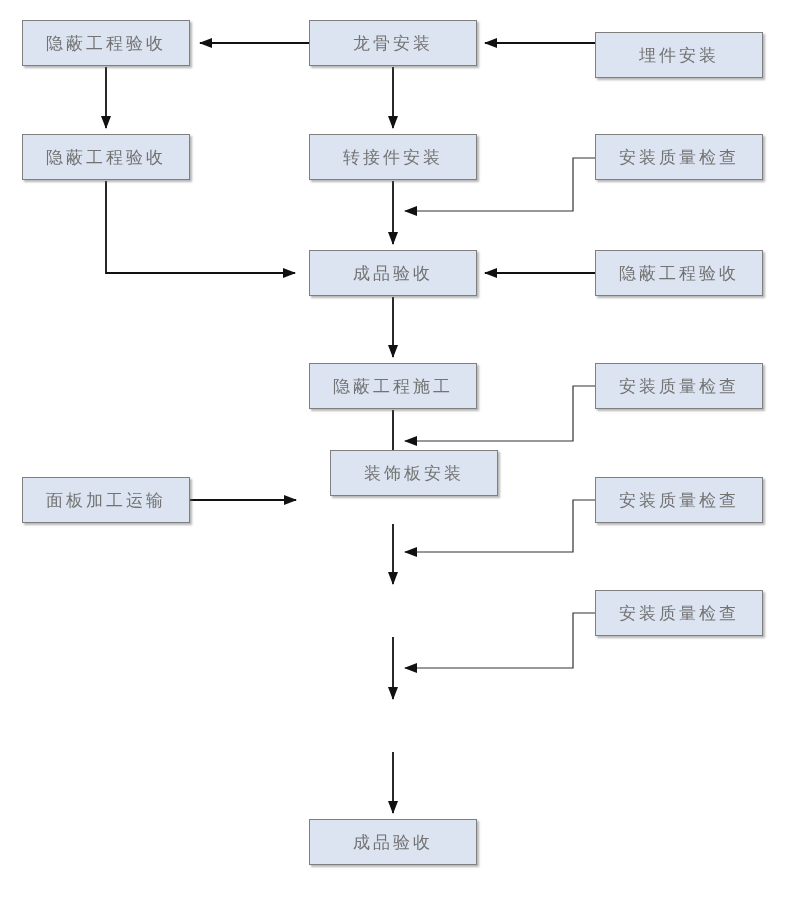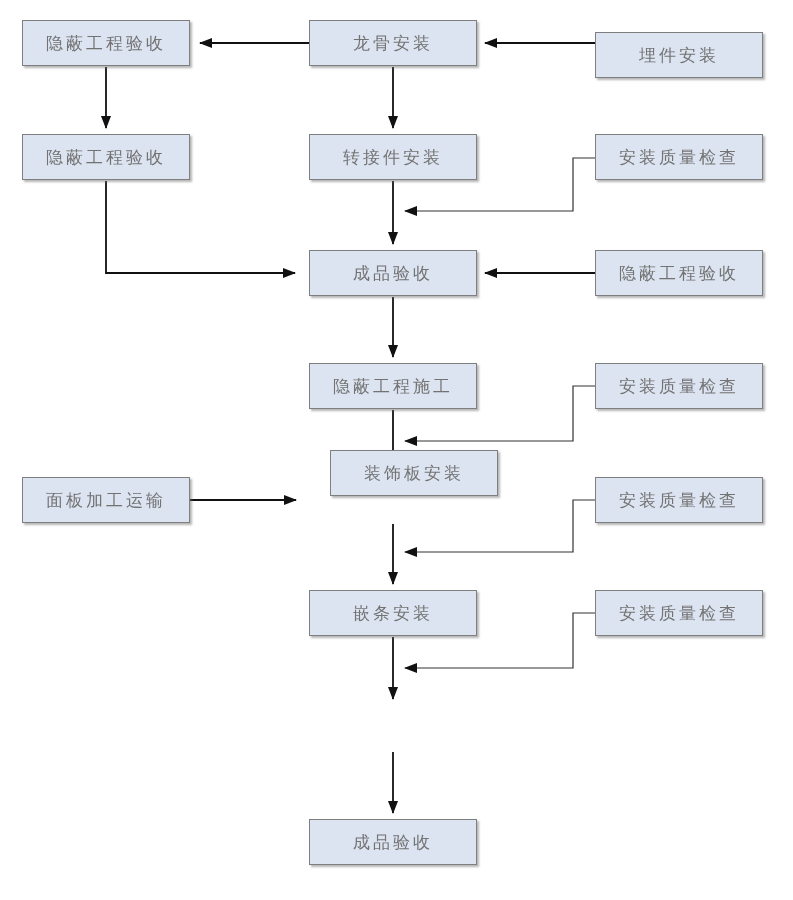--- a/index.html
+++ b/index.html
@@ -88,17 +88,16 @@
   <div class="node pos-n4">隐蔽工程验收</div>
   <div class="node pos-n5">转接件安装</div>
   <div class="node pos-n6">安装质量检查</div>
   <div class="node pos-n7">成品验收</div>
   <div class="node pos-n8">隐蔽工程验收</div>
   <div class="node pos-n9">隐蔽工程施工</div>
   <div class="node pos-n10">安装质量检查</div>
   <div class="node pos-n11">面板加工运输</div>
   <div class="node pos-n12">装饰板安装</div>
   <div class="node pos-n13">安装质量检查</div>
-  <div class="node pos-n14">嵌条安装</div>
   <div class="node pos-n15">安装质量检查</div>
   <div class="node pos-n17">成品验收</div>
 
 </div>
 
 </body></html>

